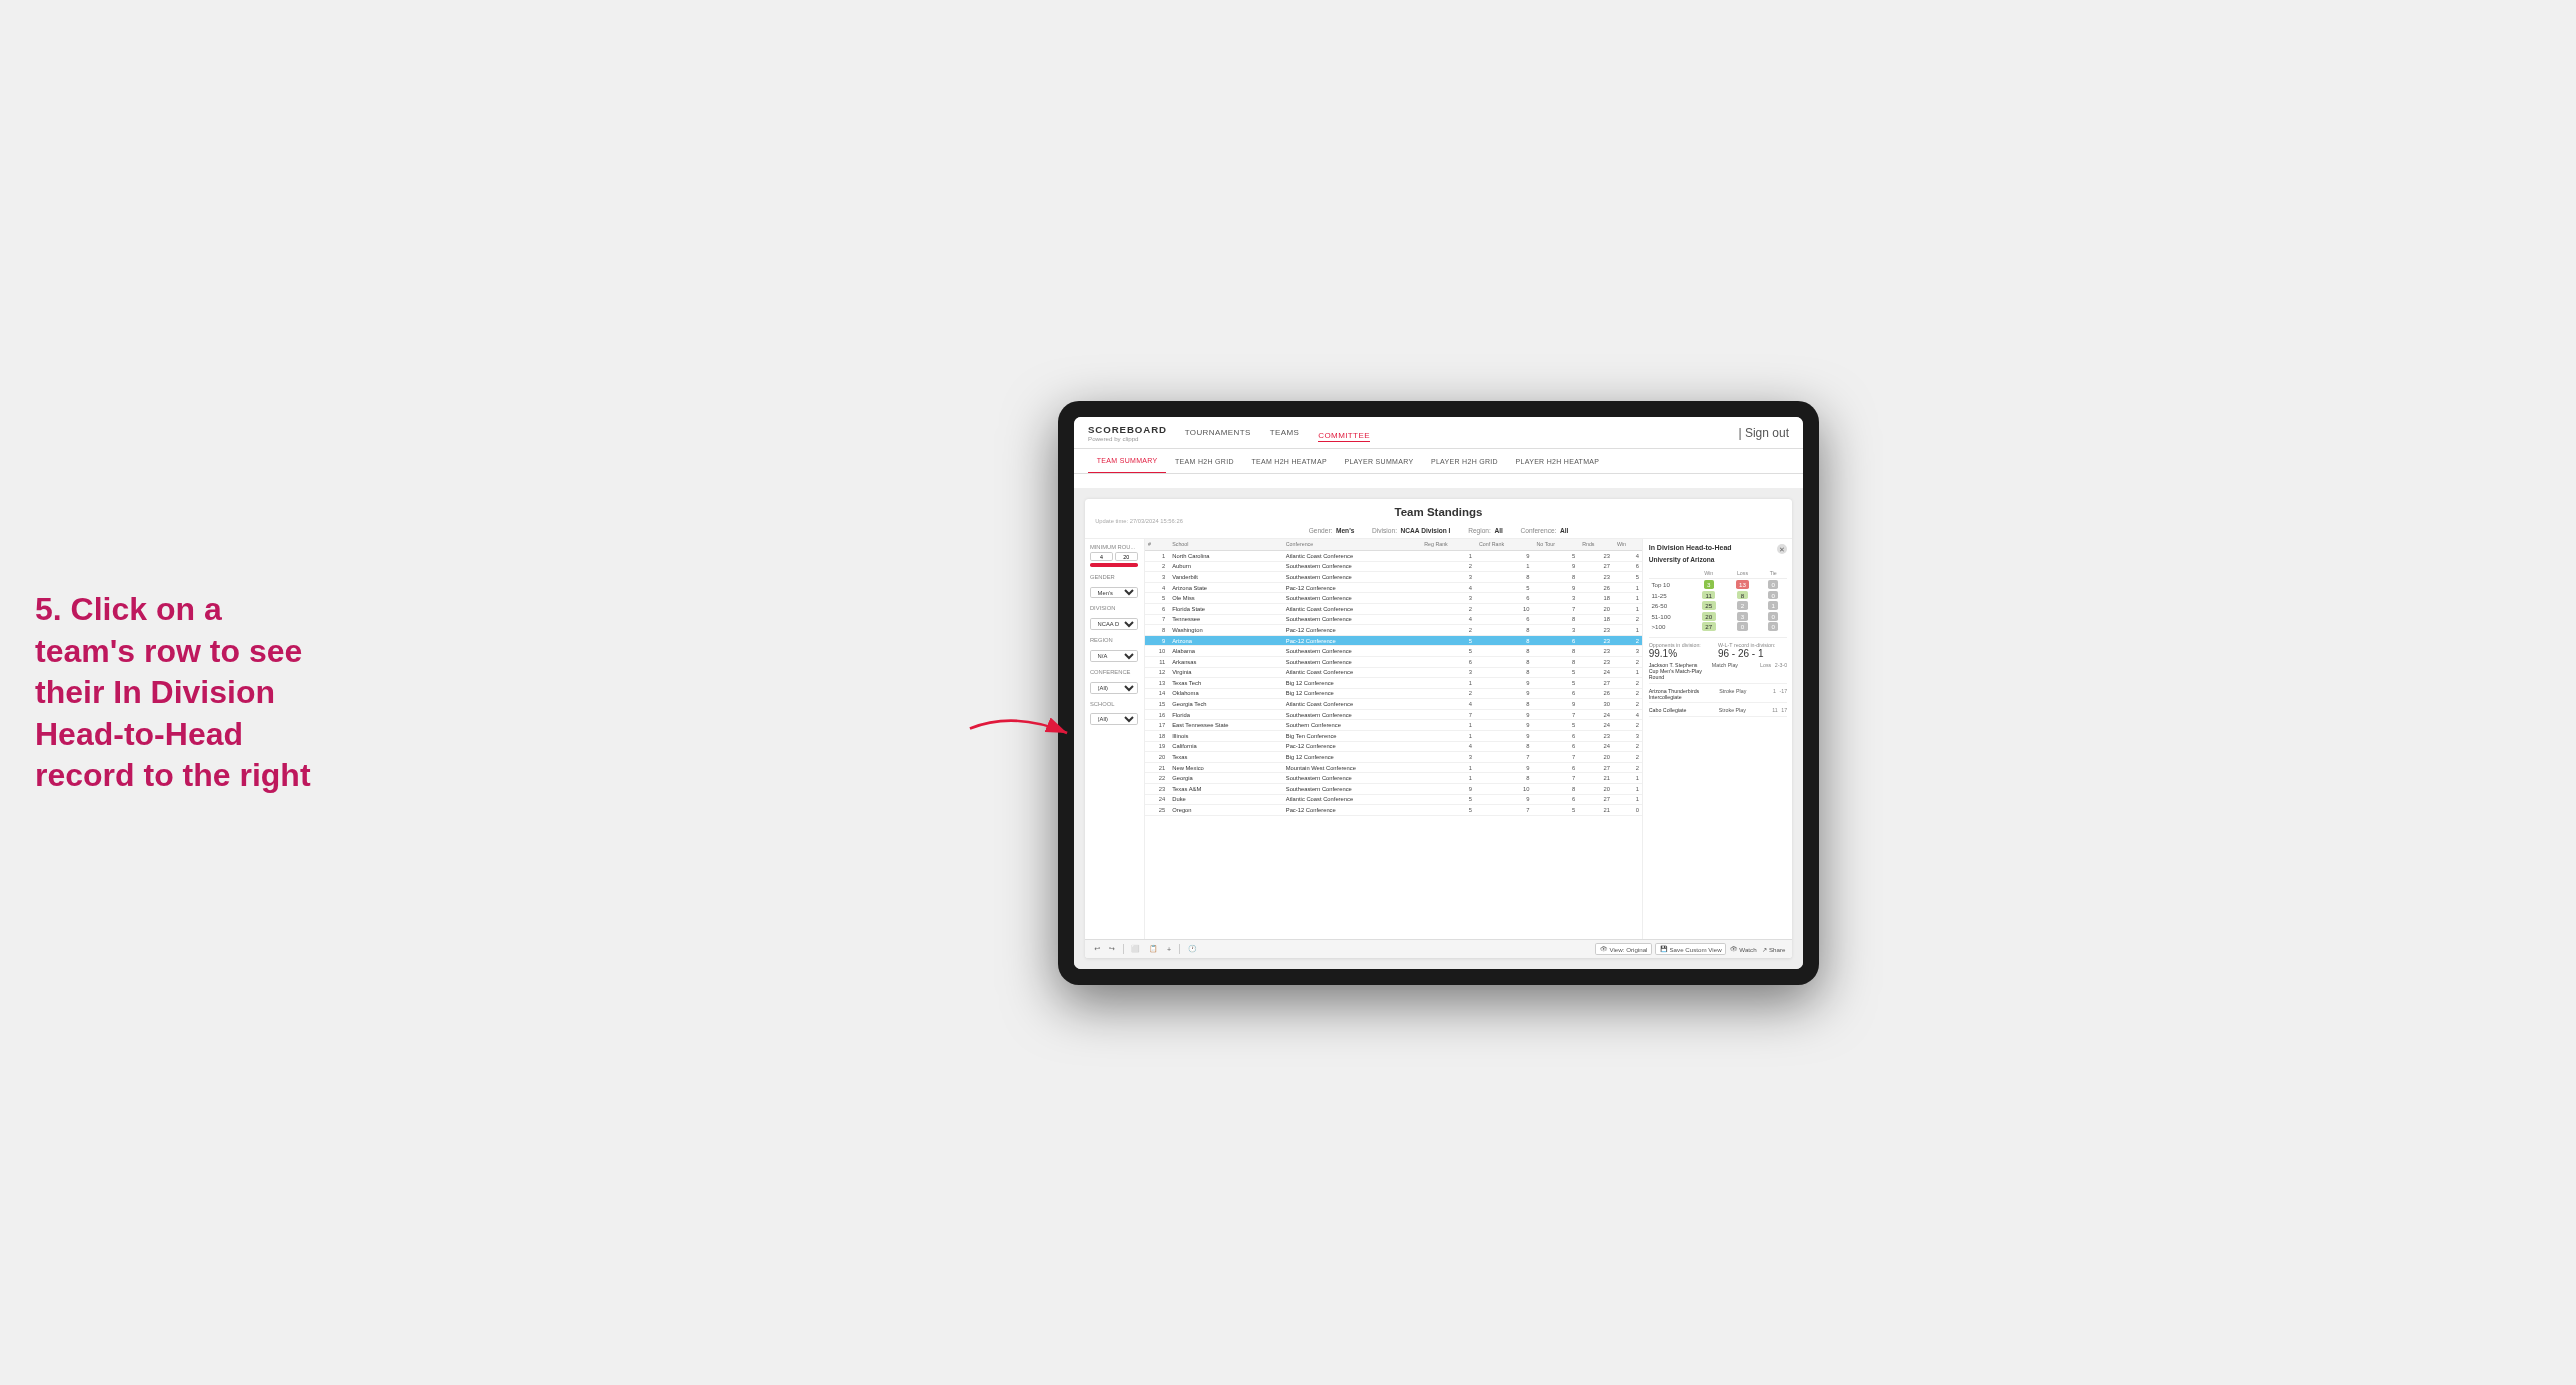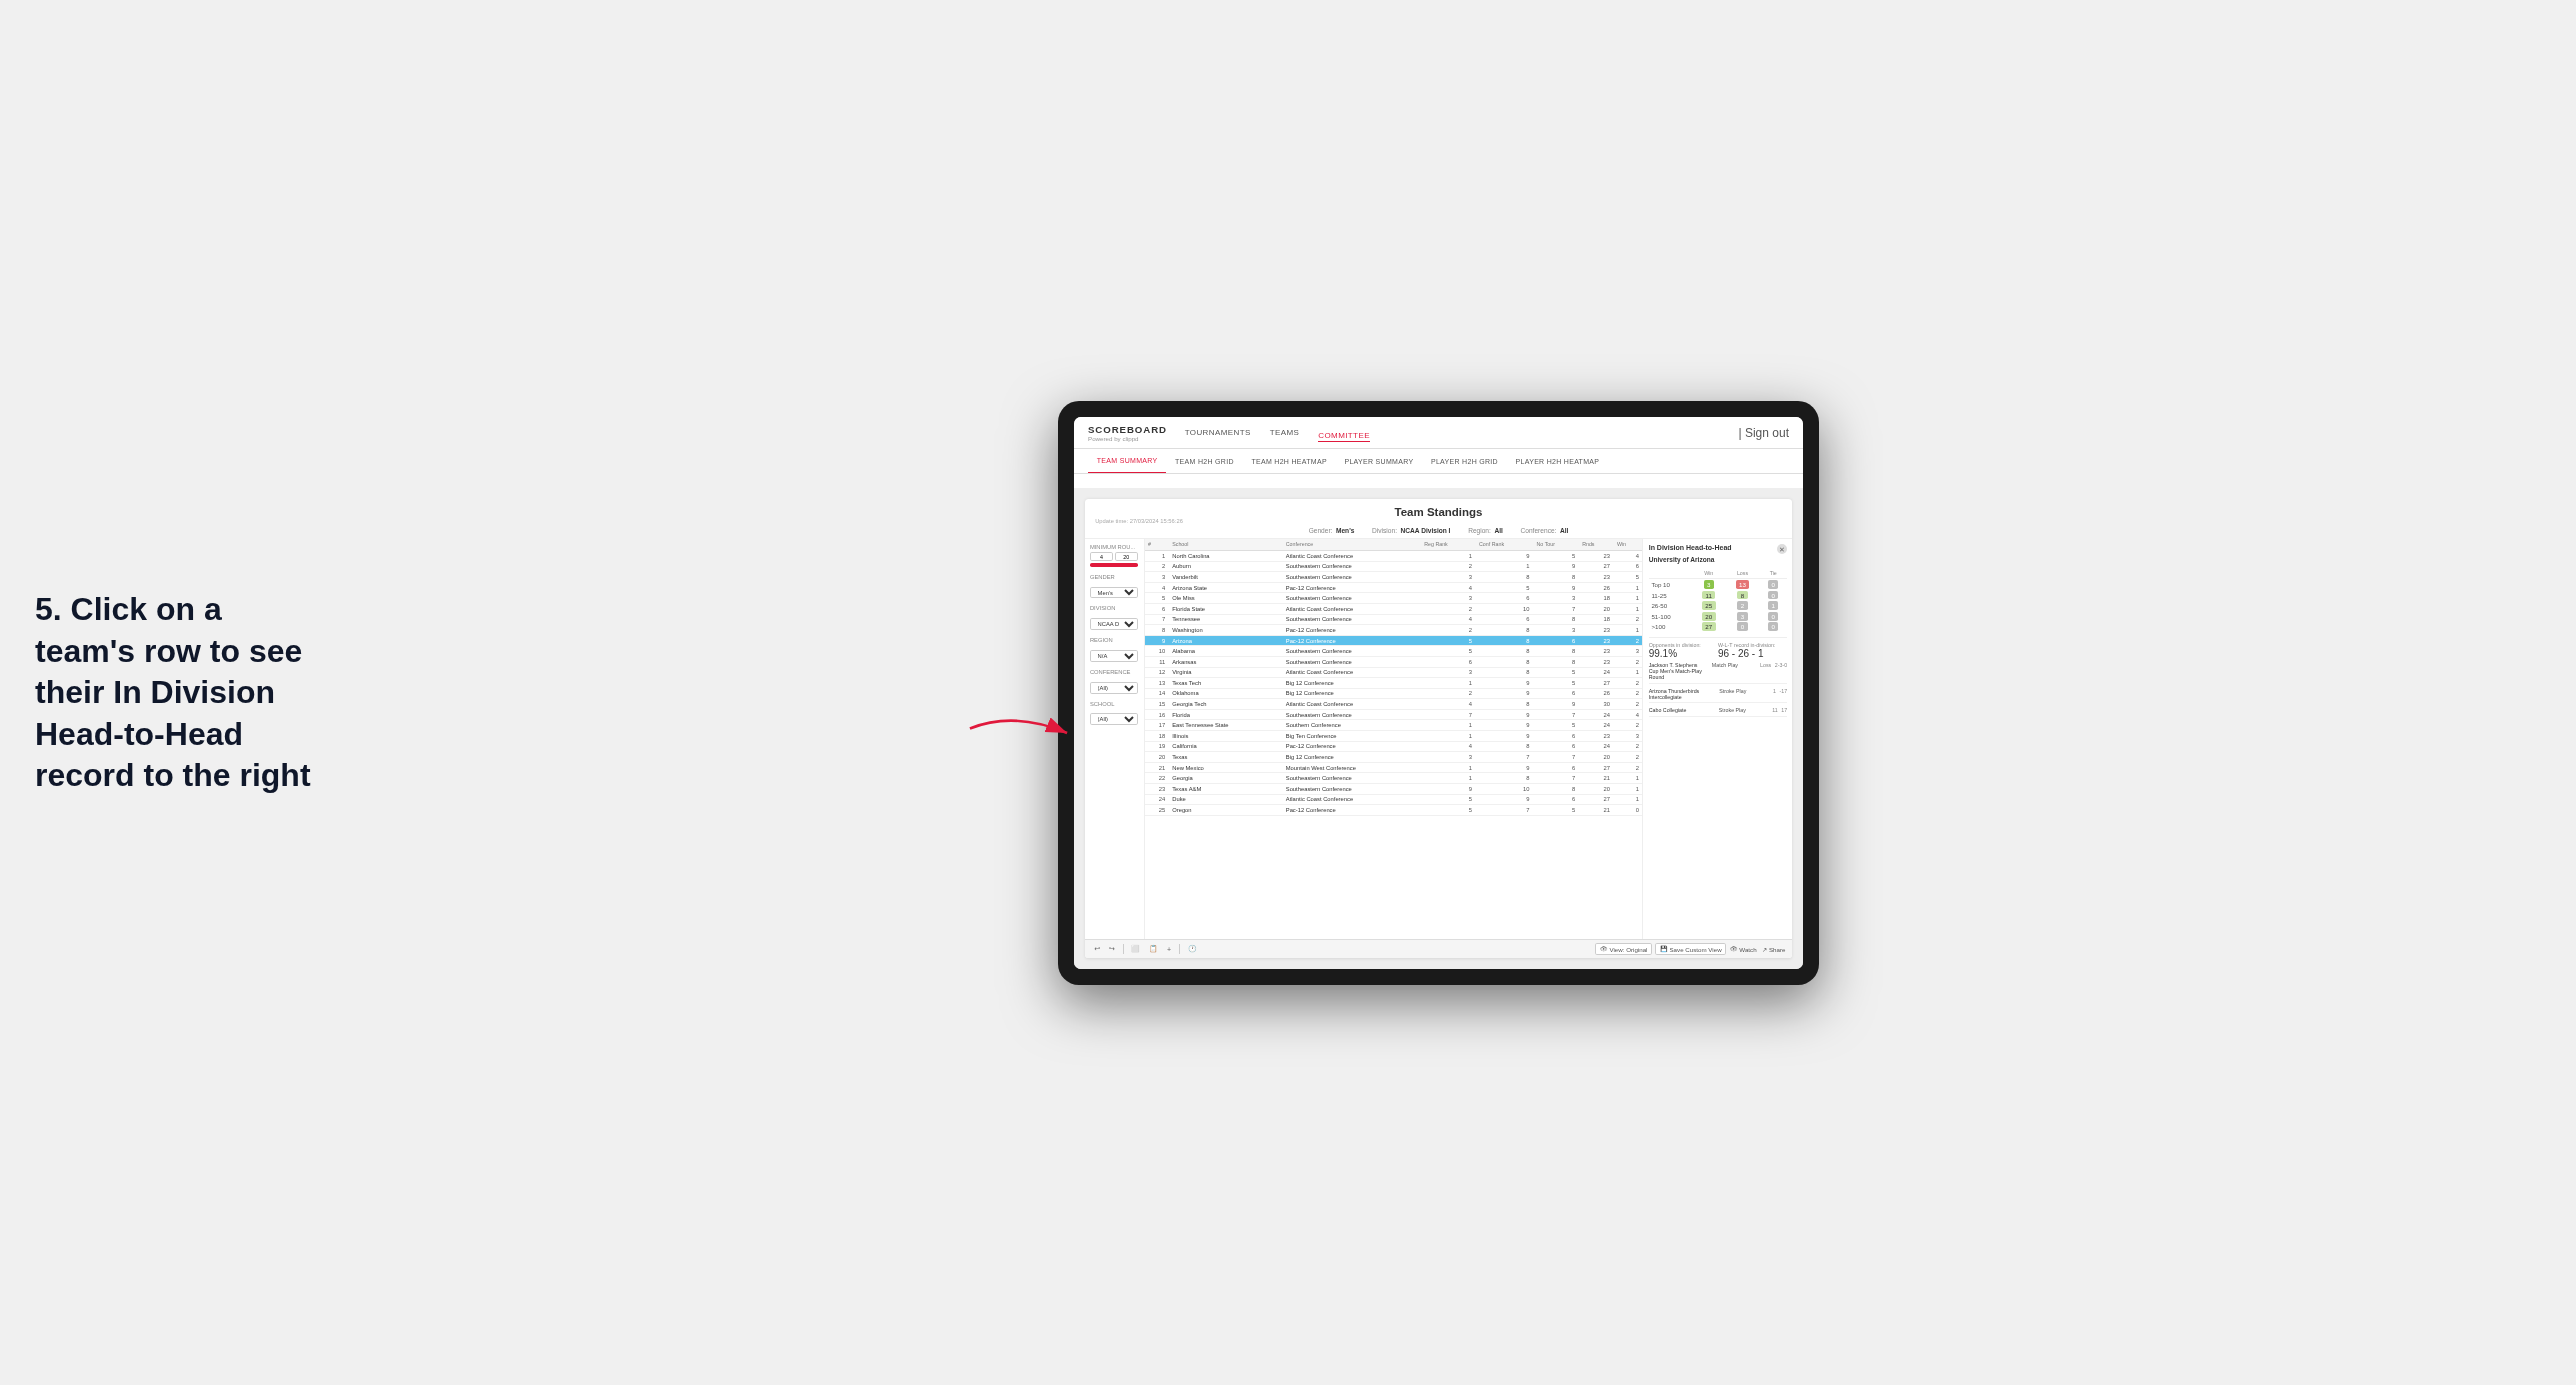--- a/index.html
+++ b/index.html
@@ -393,21 +393,21 @@
     }
 
     
     .annotation-text {
       position: absolute;
       left: 35px;
       top: 50%;
       transform: translateY(-50%);
       font-size: 32px;
       font-weight: bold;
-      color: #0f172a;
+      color: #be185d;
       line-height: 1.3;
       max-width: 283px;
     }
 
     .tablet-wrapper {
       position: relative;
     }
   </style>
 </head>
 <body>

